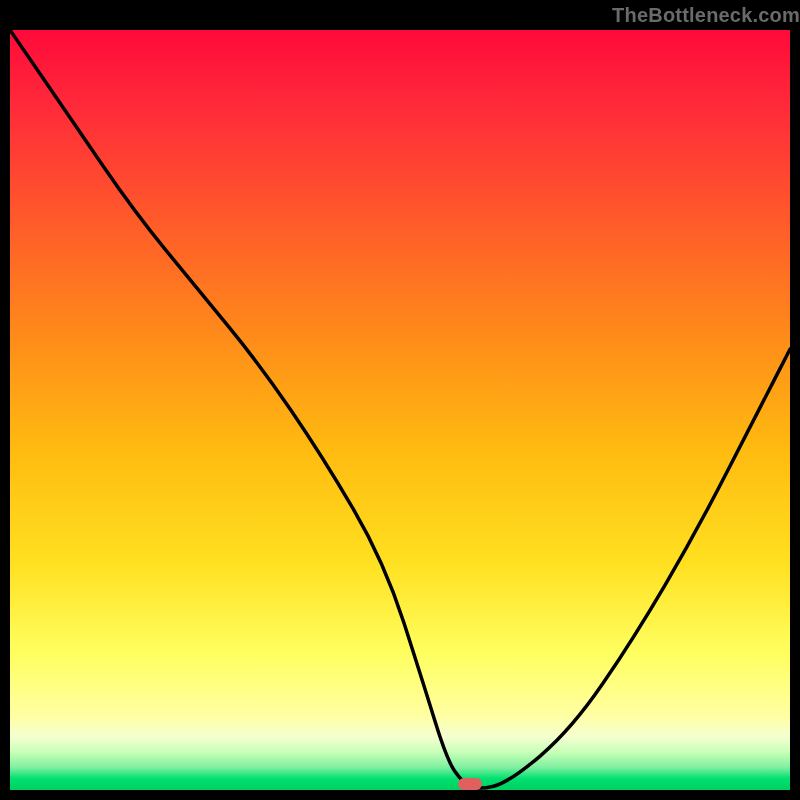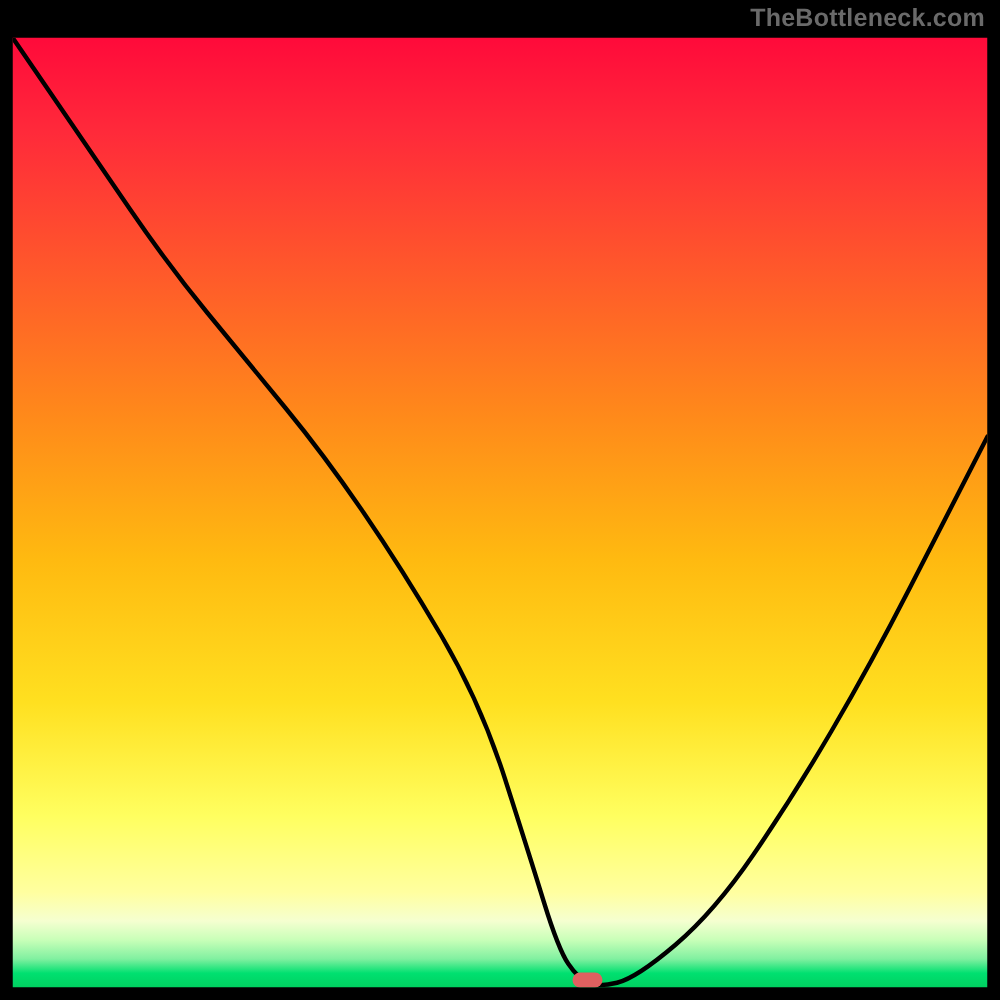--- a/index.html
+++ b/index.html
@@ -61,21 +61,21 @@
     position: absolute;
     width: 24px;
     height: 12px;
     background: #e06060;
     border-radius: 6px;
     transform: translate(-50%, -50%);
   }
   .watermark {
     position: absolute;
     top: 4px;
-    right: 12px;
+    right: 0;
     color: #6a6a6a;
     font-size: 20px;
     font-weight: 600;
     letter-spacing: 0.2px;
   }
 </style>
 </head>
 <body>
 
 <div class="watermark">TheBottleneck.com</div>

